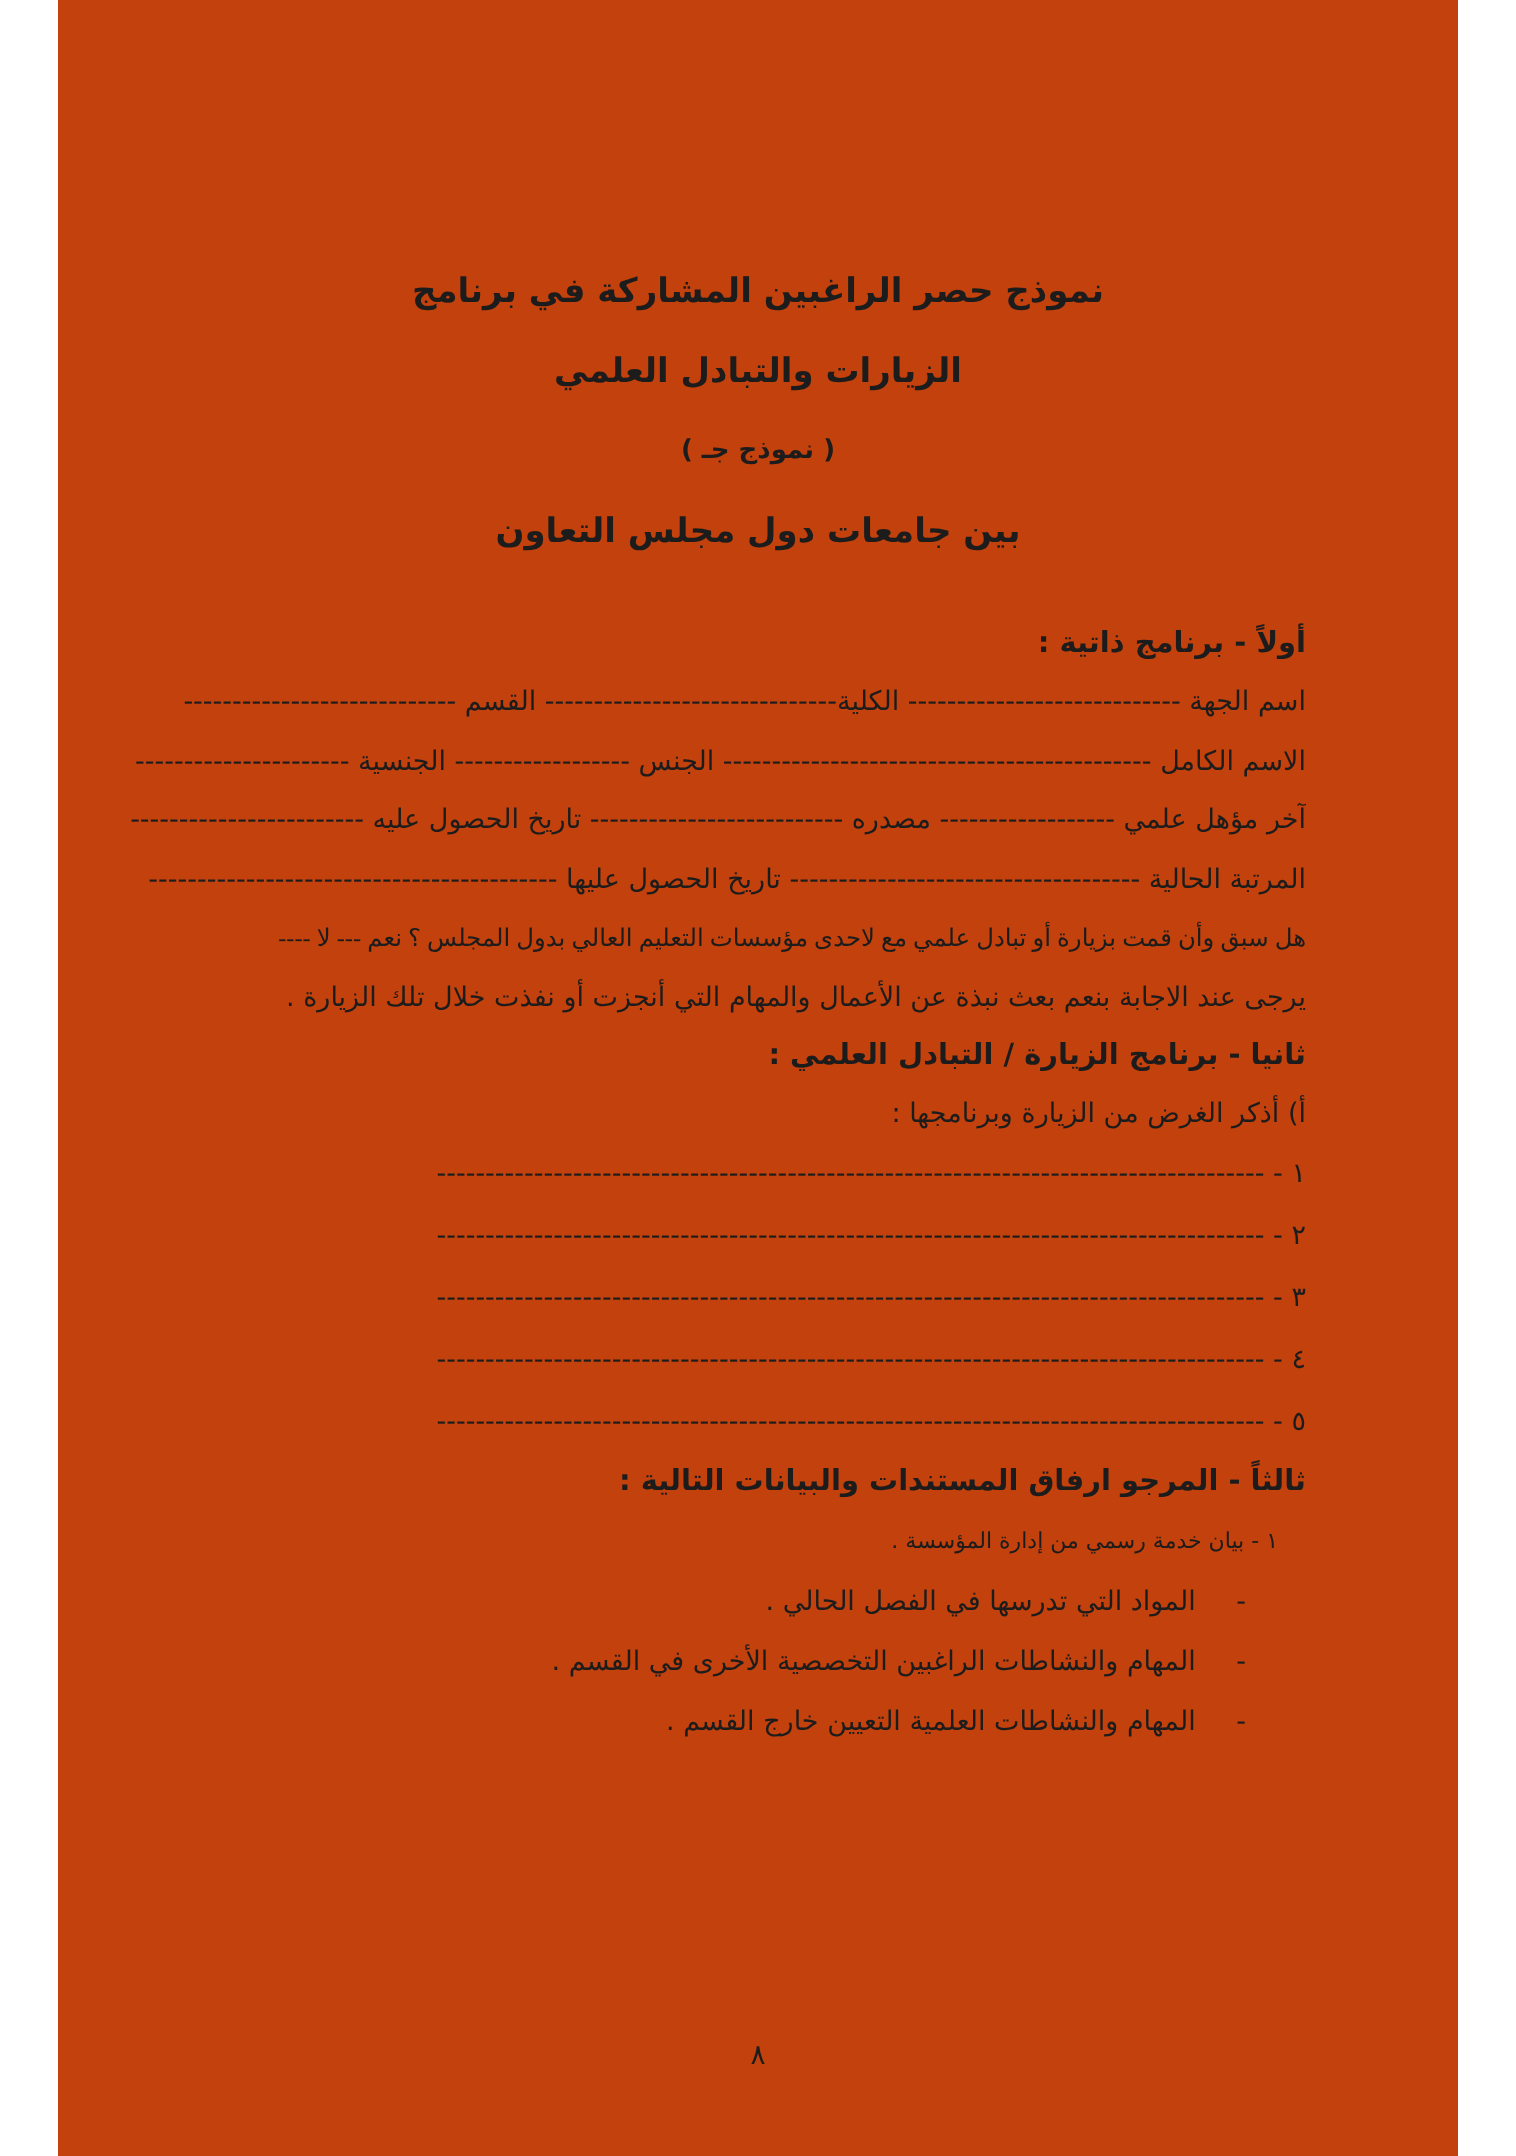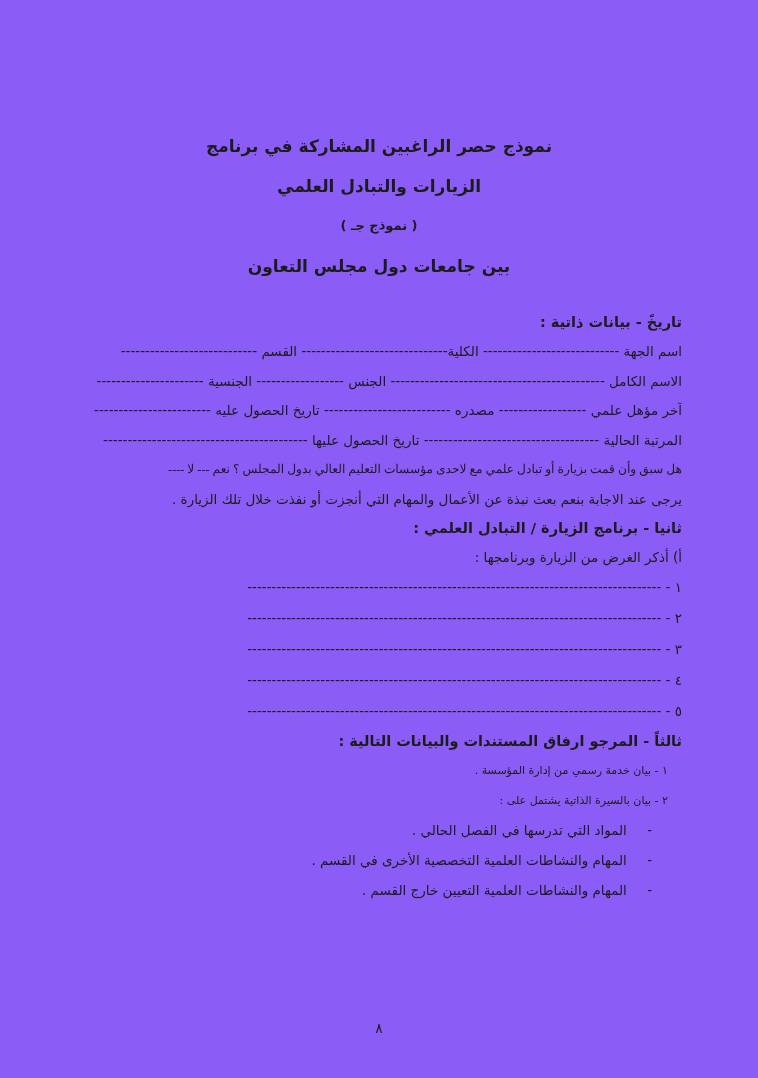--- a/index.html
+++ b/index.html
@@ -3,24 +3,24 @@
 <meta charset="utf-8">
 <style>
   * { margin: 0; padding: 0; box-sizing: border-box; }
   html, body { background: #ffffff; }
   body {
     font-family: "DejaVu Sans", sans-serif;
     color: #1c1c1c;
   }
   .page {
     position: relative;
-    width: 758px;
+    width: 700px;
     height: 1078px;
     margin: 0 auto;
-    background: #8b5cf6;
+    background: #c2410c;
     direction: rtl;
     padding: 126px 76px 0 76px;
     overflow: hidden;
   }
   .title-block {
     text-align: center;
     margin-bottom: 22px;
   }
   .title-line {
     font-size: 17px;
@@ -93,50 +93,49 @@
 
   <div class="title-block">
     <div class="title-line">نموذج حصر الراغبين المشاركة في برنامج</div>
     <div class="title-line">الزيارات والتبادل العلمي</div>
     <div class="title-line small">( نموذج جـ )</div>
     <div class="title-line">بين جامعات دول مجلس التعاون</div>
   </div>
 
   <div class="content">
 
-    <div class="sec-heading">تاريخً - بيانات ذاتية :</div>
+    <div class="sec-heading">أولاً - برنامج ذاتية :</div>
 
     <div class="form-line">اسم الجهة ---------------------------- الكلية------------------------------ القسم ----------------------------</div>
     <div class="form-line">الاسم الكامل -------------------------------------------- الجنس ------------------ الجنسية ----------------------</div>
     <div class="form-line">آخر مؤهل علمي ------------------ مصدره -------------------------- تاريخ الحصول عليه ------------------------</div>
     <div class="form-line">المرتبة الحالية ------------------------------------ تاريخ الحصول عليها ------------------------------------------</div>
     <div class="form-line tight">هل سبق وأن قمت بزيارة أو تبادل علمي مع لاحدى مؤسسات التعليم العالي بدول المجلس ؟ نعم --- لا ----</div>
     <div class="form-line">يرجى عند الاجابة بنعم بعث نبذة عن الأعمال والمهام التي أنجزت أو نفذت خلال تلك الزيارة .</div>
 
     <div class="sec-heading">ثانيا - برنامج الزيارة / التبادل العلمي :</div>
     <div class="sub-line">أ) أذكر الغرض من الزيارة وبرنامجها :</div>
 
     <div class="num-item">١ - -------------------------------------------------------------------------------------</div>
     <div class="num-item">٢ - -------------------------------------------------------------------------------------</div>
     <div class="num-item">٣ - -------------------------------------------------------------------------------------</div>
     <div class="num-item">٤ - -------------------------------------------------------------------------------------</div>
     <div class="num-item">٥ - -------------------------------------------------------------------------------------</div>
 
     <div class="sec-heading">ثالثاً - المرجو ارفاق المستندات والبيانات التالية :</div>
 
     <div class="doc-item">١ - بيان خدمة رسمي من إدارة المؤسسة .</div>
-    <div class="doc-item">٢ - بيان بالسيرة الذاتية يشتمل على :</div>
 
     <div class="bullet-row">
       <span class="bullet-dash">-</span>
       <span>المواد التي تدرسها في الفصل الحالي .</span>
     </div>
     <div class="bullet-row">
       <span class="bullet-dash">-</span>
-      <span>المهام والنشاطات العلمية التخصصية الأخرى في القسم .</span>
+      <span>المهام والنشاطات الراغبين التخصصية الأخرى في القسم .</span>
     </div>
     <div class="bullet-row">
       <span class="bullet-dash">-</span>
       <span>المهام والنشاطات العلمية التعيين خارج القسم .</span>
     </div>
 
   </div>
 
   <div class="page-number">٨</div>
 

